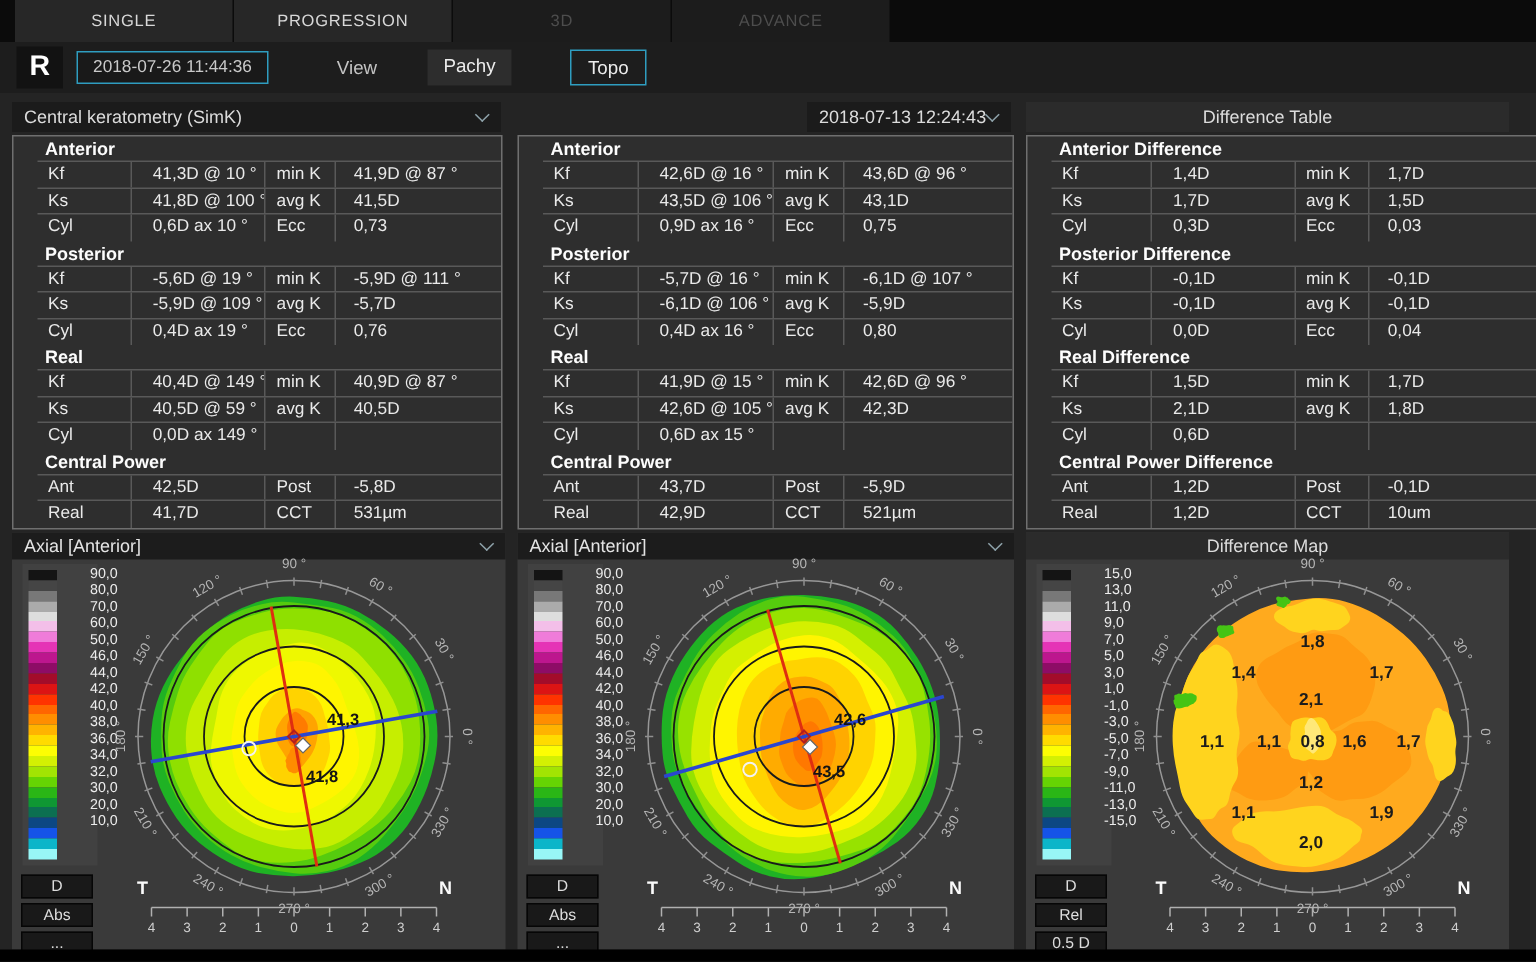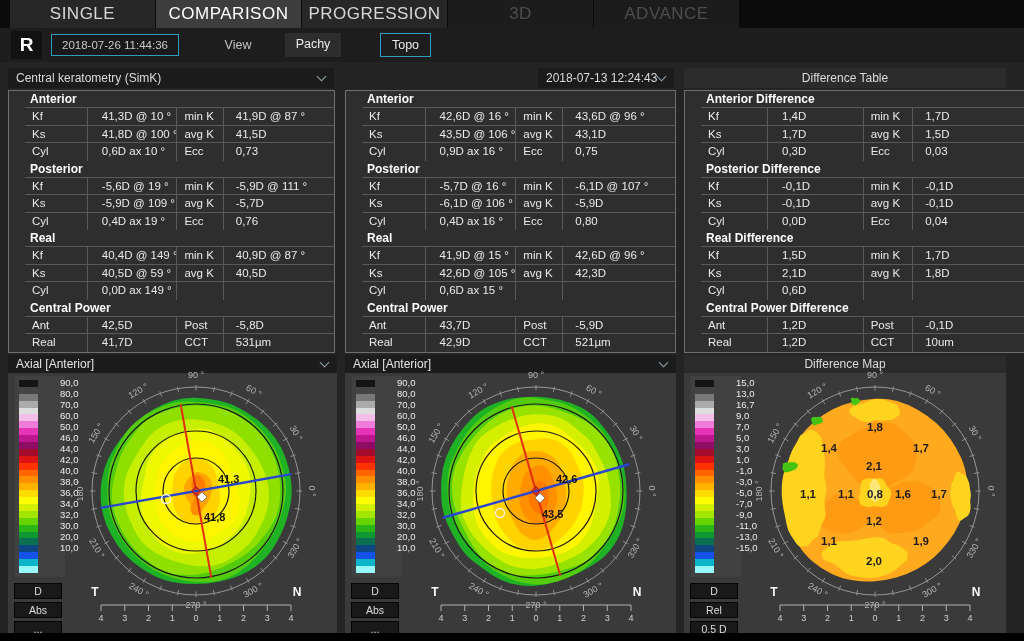--- a/index.html
+++ b/index.html
@@ -3,21 +3,21 @@
 <meta charset="utf-8">
 <style>
   * { margin:0; padding:0; box-sizing:border-box; }
   html,body { width:1024px; height:641px; background:#000; overflow:hidden;
               font-family:"Liberation Sans", sans-serif; }
   .page { position:absolute; left:0; top:0; width:1024px; height:641px; background:#242424; }
 
   
   .tabbar { position:absolute; left:0; top:0; width:1024px; height:28px; background:#0b0b0b;
             display:flex; padding-left:10px; gap:1px; }
-  .tab { width:145px; height:28px; line-height:28px; text-align:center; font-size:17px;
+  .tab { width:145px; height:28px; line-height:28px; text-align:center; font-size:11px;
          letter-spacing:0.5px; color:#d8d8d8; background:#272727; cursor:pointer; }
   .tab.active { background:#3d3d3d; color:#ffffff; }
   .tab.disabled { background:#1c1c1c; color:#4d4d4d; }
 
   
   .toolbar { position:absolute; left:0; top:28px; width:1024px; height:34px; background:#1d1d1d; }
   .eye-btn { position:absolute; left:11px; top:3px; width:31px; height:28px; background:#121212;
              color:#fff; font-size:19px; font-weight:bold; text-align:center; line-height:28px; }
   .date-box { position:absolute; left:51px; top:6px; width:128px; height:22px; background:#191919;
               border:1px solid var(--accent,#2f9dc0); color:#c9c9c9; font-size:11.5px;
@@ -69,21 +69,20 @@
 
   .bottom-strip { position:absolute; left:0; top:633px; width:1024px; height:8px; background:#000; }
 </style>
 </head>
 <body>
 
 <div class="page">
 
   <div class="tabbar" id="tabbar">
       <div class="tab ">SINGLE</div>
-      <div class="tab active">COMPARISON</div>
       <div class="tab ">PROGRESSION</div>
       <div class="tab disabled">3D</div>
       <div class="tab disabled">ADVANCE</div>
     </div>
 
   <div class="toolbar">
     <div class="eye-btn">R</div>
     <div class="date-box">
       <span>2018-07-26 11:44:36</span>
     </div>
@@ -662,21 +661,21 @@
           <div style="background: rgb(42, 182, 22);"></div>
           <div style="background: rgb(15, 151, 51);"></div>
           <div style="background: rgb(12, 111, 81);"></div>
           <div style="background: rgb(12, 71, 131);"></div>
           <div style="background: rgb(21, 83, 232);"></div>
           <div style="background: rgb(12, 181, 201);"></div>
           <div style="background: rgb(152, 247, 247);"></div>
         </div>
         <span class="scale-label" style="top: 2px;">15,0</span>
         <span class="scale-label" style="top: 13px;">13,0</span>
-        <span class="scale-label" style="top: 24px;">16,7</span>
+        <span class="scale-label" style="top: 24px;">11,0</span>
         <span class="scale-label" style="top: 35px;">9,0</span>
         <span class="scale-label" style="top: 46px;">7,0</span>
         <span class="scale-label" style="top: 57px;">5,0</span>
         <span class="scale-label" style="top: 68px;">3,0</span>
         <span class="scale-label" style="top: 79px;">1,0</span>
         <span class="scale-label" style="top: 90px;">-1,0</span>
         <span class="scale-label" style="top: 101px;">-3,0</span>
         <span class="scale-label" style="top: 112px;">-5,0</span>
         <span class="scale-label" style="top: 123px;">-7,0</span>
         <span class="scale-label" style="top: 134px;">-9,0</span>

